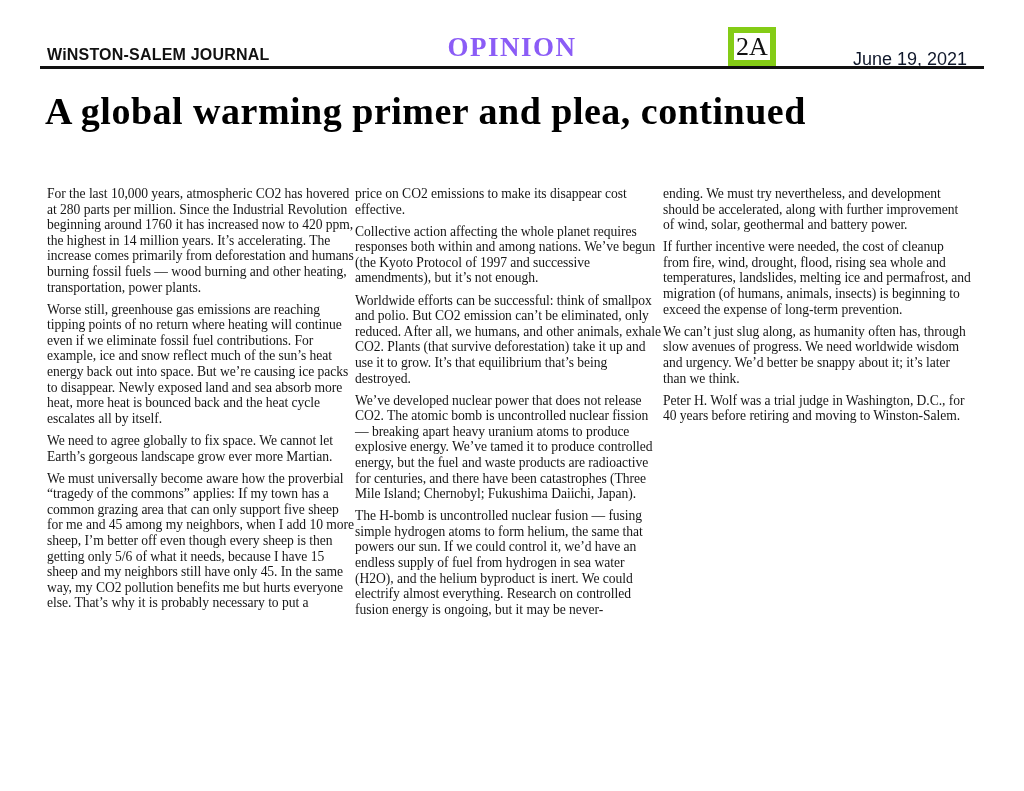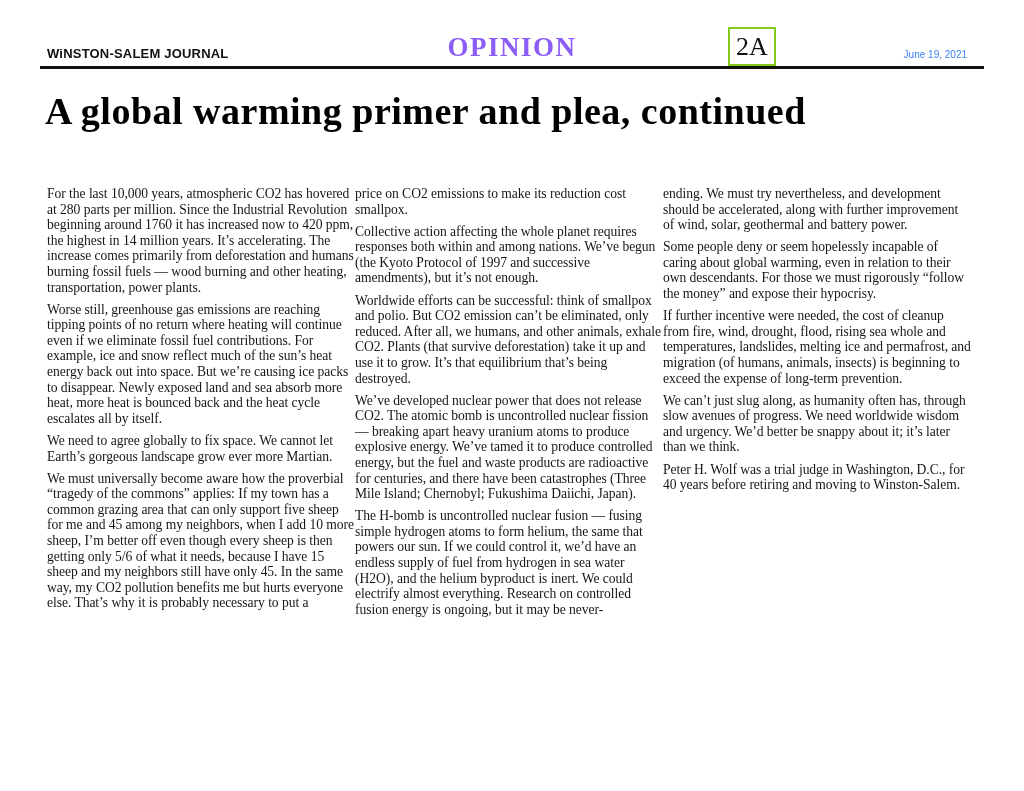--- a/index.html
+++ b/index.html
@@ -12,21 +12,21 @@
     overflow: hidden;
     font-family: "Liberation Serif", "DejaVu Serif", serif;
     color: #1a1a1a;
   }
   .np-name {
     position: absolute;
     left: 47px;
     top: 46px;
     font-family: "Liberation Sans", "DejaVu Sans", sans-serif;
     font-weight: bold;
-    font-size: 13px;
+    font-size: 16px;
     letter-spacing: 0.2px;
     color: #111111;
     white-space: nowrap;
   }
   .section-title {
     position: absolute;
     left: 0;
     right: 0;
     top: 32px;
     text-align: center;
@@ -34,36 +34,36 @@
     font-size: 27px;
     letter-spacing: 1.5px;
     color: #8b5cf6;
   }
   .page-box {
     position: absolute;
     left: 728px;
     top: 27px;
     width: 48px;
     height: 39px;
-    border: 2px solid #84cc16;
+    border: 6px solid #84cc16;
     background: #ffffff;
     display: flex;
     align-items: center;
     justify-content: center;
     font-size: 26px;
     color: #111111;
     z-index: 2;
   }
   .date {
     position: absolute;
     right: 57px;
     top: 49px;
     font-family: "Liberation Sans", "DejaVu Sans", sans-serif;
-    font-size: 10px;
-    color: #3b82f6;
+    font-size: 18px;
+    color: #0f172a;
     white-space: nowrap;
   }
   .masthead-rule {
     position: absolute;
     left: 40px;
     right: 40px;
     top: 66px;
     height: 3px;
     background: #111111;
   }
@@ -122,29 +122,28 @@
   <main class="columns">
 
     <section class="col">
       <p>For the last 10,000 years, atmospheric CO2 has hovered at 280 parts per million. Since the Industrial Revolution beginning around 1760 it has increased now to 420 ppm, the highest in 14 million years. It’s accelerating. The increase comes primarily from deforestation and humans burning fossil fuels — wood burning and other heating, transportation, power plants.</p>
       <p>Worse still, greenhouse gas emissions are reaching tipping points of no return where heating will continue even if we eliminate fossil fuel contributions. For example, ice and snow reflect much of the sun’s heat energy back out into space. But we’re causing ice packs to disappear. Newly exposed land and sea absorb more heat, more heat is bounced back and the heat cycle escalates all by itself.</p>
       <p>We need to agree globally to fix space. We cannot let Earth’s gorgeous landscape grow ever more Martian.</p>
       <p>We must universally become aware how the proverbial “tragedy of the commons” applies: If my town has a common grazing area that can only support five sheep for me and 45 among my neighbors, when I add 10 more sheep, I’m better off even though every sheep is then getting only 5/6 of what it needs, because I have 15 sheep and my neighbors still have only 45. In the same way, my CO2 pollution benefits me but hurts everyone else. That’s why it is probably necessary to put a</p>
     </section>
 
     <section class="col">
-      <p>price on CO2 emissions to make its reduction cost smallpox.</p>
+      <p>price on CO2 emissions to make its disappear cost effective.</p>
       <p>Collective action affecting the whole planet requires responses both within and among nations. We’ve begun (the Kyoto Protocol of 1997 and successive amendments), but it’s not enough.</p>
       <p>Worldwide efforts can be successful: think of smallpox and polio. But CO2 emission can’t be eliminated, only reduced. After all, we humans, and other animals, exhale CO2. Plants (that survive deforestation) take it up and use it to grow. It’s that equilibrium that’s being destroyed.</p>
       <p>We’ve developed nuclear power that does not release CO2. The atomic bomb is uncontrolled nuclear fission — breaking apart heavy uranium atoms to produce explosive energy. We’ve tamed it to produce controlled energy, but the fuel and waste products are radioactive for centuries, and there have been catastrophes (Three Mile Island; Chernobyl; Fukushima Daiichi, Japan).</p>
       <p>The H-bomb is uncontrolled nuclear fusion — fusing simple hydrogen atoms to form helium, the same that powers our sun. If we could control it, we’d have an endless supply of fuel from hydrogen in sea water (H2O), and the helium byproduct is inert. We could electrify almost everything. Research on controlled fusion energy is ongoing, but it may be never-</p>
     </section>
 
     <section class="col">
       <p>ending. We must try nevertheless, and development should be accelerated, along with further improvement of wind, solar, geothermal and battery power.</p>
-      <p>Some people deny or seem hopelessly incapable of caring about global warming, even in relation to their own descendants. For those we must rigorously “follow the money” and expose their hypocrisy.</p>
       <p>If further incentive were needed, the cost of cleanup from fire, wind, drought, flood, rising sea whole and temperatures, landslides, melting ice and permafrost, and migration (of humans, animals, insects) is beginning to exceed the expense of long-term prevention.</p>
       <p>We can’t just slug along, as humanity often has, through slow avenues of progress. We need worldwide wisdom and urgency. We’d better be snappy about it; it’s later than we think.</p>
       <p class="byline">Peter H. Wolf was a trial judge in Washington, D.C., for 40 years before retiring and moving to Winston-Salem.</p>
     </section>
 
   </main>
 </div>
 
 </body></html>

